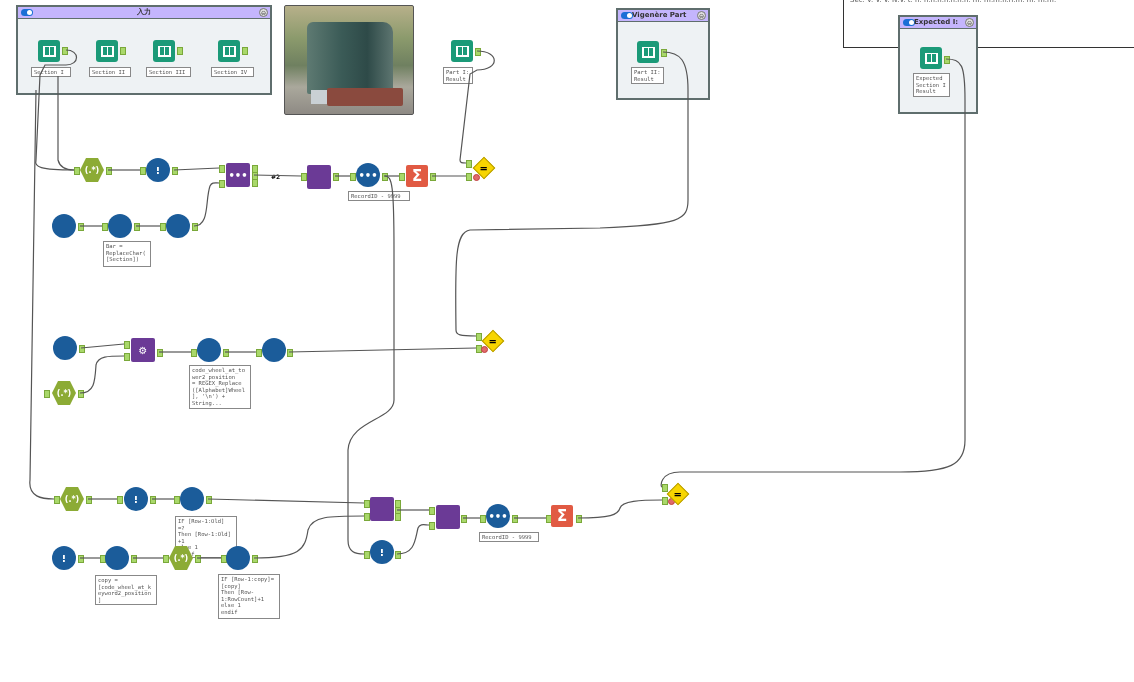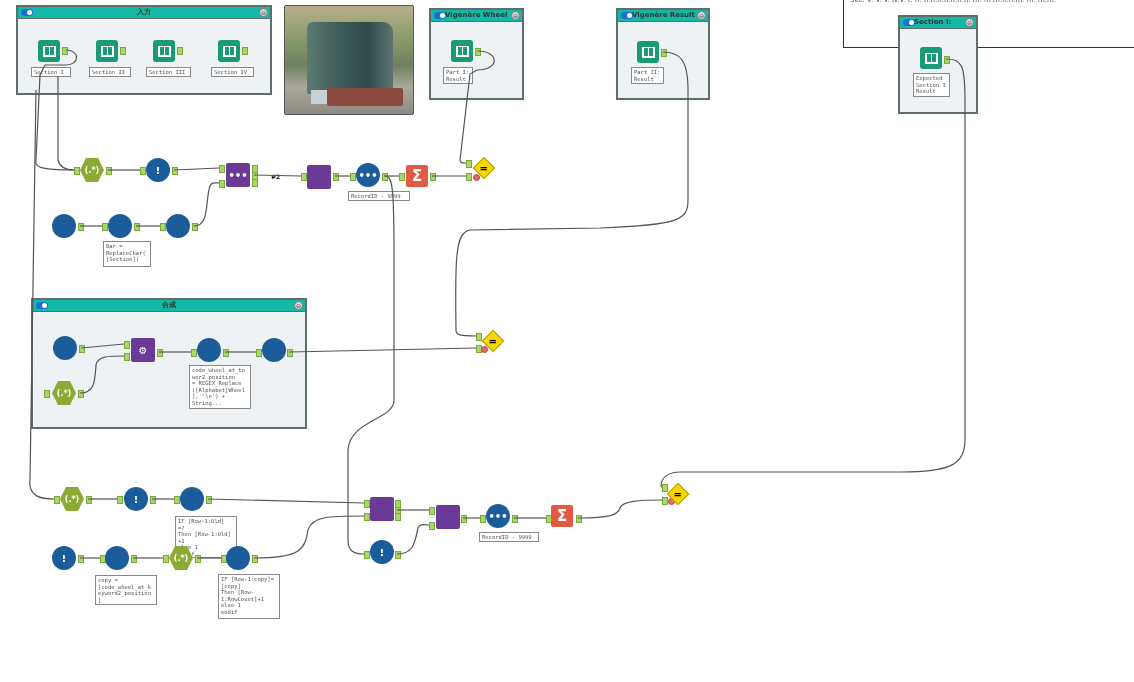--- a/index.html
+++ b/index.html
@@ -1,19 +1,19 @@
 <!DOCTYPE html>
 <html><head>
 <meta charset="utf-8">
 <style>
   html, body { margin:0; padding:0; }
   body { width:1134px; height:682px; position:relative; overflow:hidden; background:#ffffff; font-family:"DejaVu Sans", sans-serif; }
   #canvas { position:absolute; left:0; top:0; width:1134px; height:682px; }
   .container { position:absolute; background:#eef2f4; border:2px solid #5f6e6d; box-sizing:border-box; }
-  .container-header { position:absolute; left:0; right:0; top:0; height:11px; border-bottom:1.5px solid #5f6e6d; background:#14b8a6; }
+  .container-header { position:absolute; left:0; right:0; top:0; height:11px; border-bottom:1.5px solid #5f6e6d; background:#c4b5fd; }
   .container-title { position:absolute; left:0; right:0; top:0; text-align:center; font-size:7px; font-weight:bold; line-height:11px; color:#333; }
   .container-title.left { left:14px; text-align:left; }
   .toggle { position:absolute; left:3px; top:2px; width:12px; height:7px; border-radius:4px; background:#1a6fd6; }
   .toggle::after { content:""; position:absolute; right:1px; top:1px; width:5px; height:5px; border-radius:50%; background:#fff; }
   .collapse-btn { position:absolute; right:2px; top:1px; width:7px; height:7px; border-radius:50%; border:1px solid #777; background:#ddd; font-size:6px; line-height:7px; text-align:center; color:#444; cursor:pointer; }
   .tool { position:absolute; box-sizing:border-box; display:flex; align-items:center; justify-content:center; color:#fff; font-weight:bold; cursor:pointer; }
   .tool.book { width:22px; height:22px; background:#1b9a78; border-radius:3px; }
   .tool.book::before { content:""; width:13px; height:11px; border:2px solid #fff; border-top-width:1px; box-sizing:border-box; background:linear-gradient(90deg,transparent 45%,#fff 45%,#fff 55%,transparent 55%); }
   .tool.circle { width:24px; height:24px; border-radius:50%; background:#1b5c9a; font-size:10px; }
   .tool.hex { width:24px; height:24px; background:#8cab35; clip-path:polygon(25% 0,75% 0,100% 50%,75% 100%,25% 100%,0 50%); font-size:8px; }
@@ -62,46 +62,39 @@
   <div class="tool book" style="left:218px;top:40px;"></div>
   <div class="anchor" style="left:242px;top:47px;"></div>
   <div class="annot" style="left:211px;top:67px;width:43px;height:10px;">Section IV</div>
 
   <div class="photo">
     <div class="wall"></div>
       <div class="stone"></div>
       <div class="base"></div>
   </div>
 
-  <div class="container" style="left:429px;top:8px;width:95px;height:92px;">
-    <div class="container-header">
-      <div class="toggle"></div>
-      <div class="container-title left">Vigenère Wheel</div>
-      <div class="collapse-btn">⊖</div>
-    </div>
-  </div>
   <div class="tool book" style="left:451px;top:40px;"></div>
   <div class="anchor" style="left:475px;top:48px;"></div>
   <div class="annot" style="left:443px;top:67px;width:30px;height:17px;">Part I: Result</div>
 
   <div class="container" style="left:616px;top:8px;width:94px;height:92px;">
     <div class="container-header">
       <div class="toggle"></div>
-      <div class="container-title left">Vigenère Result</div>
+      <div class="container-title left">Vigenère Part</div>
       <div class="collapse-btn">⊖</div>
     </div>
   </div>
   <div class="tool book" style="left:637px;top:41px;"></div>
   <div class="anchor" style="left:661px;top:49px;"></div>
   <div class="annot" style="left:631px;top:67px;width:33px;height:17px;">Part II: Result</div>
 
   <div class="container" style="left:898px;top:15px;width:80px;height:99px;">
     <div class="container-header">
       <div class="toggle"></div>
-      <div class="container-title left">Section I:</div>
+      <div class="container-title left">Expected I:</div>
       <div class="collapse-btn">⊖</div>
     </div>
   </div>
   <div class="tool book" style="left:920px;top:47px;"></div>
   <div class="anchor" style="left:944px;top:56px;"></div>
   <div class="annot" style="left:913px;top:73px;width:37px;height:24px;">Expected Section I Result</div>
 
   <div class="anchor" style="left:74px;top:167px;"></div>
   <div class="tool hex" style="left:80px;top:158px;">(.*)</div>
   <div class="anchor" style="left:106px;top:167px;"></div>
@@ -138,27 +131,20 @@
   <div class="tool circle" style="left:166px;top:214px;"></div>
   <div class="anchor" style="left:192px;top:223px;"></div>
 
   <div class="anchor" style="left:466px;top:160px;"></div>
   <div class="anchor" style="left:466px;top:173px;"></div>
   <div class="anchor red" style="left:473px;top:174px;"></div>
   <div class="tool diamond" style="left:476px;top:160px;">
       <span>=</span>
     </div>
 
-  <div class="container" style="left:31px;top:298px;width:276px;height:131px;">
-    <div class="container-header">
-      <div class="toggle"></div>
-      <div class="container-title">合成</div>
-      <div class="collapse-btn">⊖</div>
-    </div>
-  </div>
   <div class="tool circle" style="left:53px;top:336px;"></div>
   <div class="anchor" style="left:79px;top:345px;"></div>
   <div class="anchor" style="left:124px;top:341px;"></div>
   <div class="anchor" style="left:124px;top:353px;"></div>
   <div class="tool purple" style="left:131px;top:338px;">⚙</div>
   <div class="anchor" style="left:157px;top:349px;"></div>
   <div class="anchor" style="left:191px;top:349px;"></div>
   <div class="tool circle" style="left:197px;top:338px;"></div>
   <div class="anchor" style="left:223px;top:349px;"></div>
   <div class="annot" style="left:189px;top:365px;width:62px;height:44px;">code_wheel_at_to

